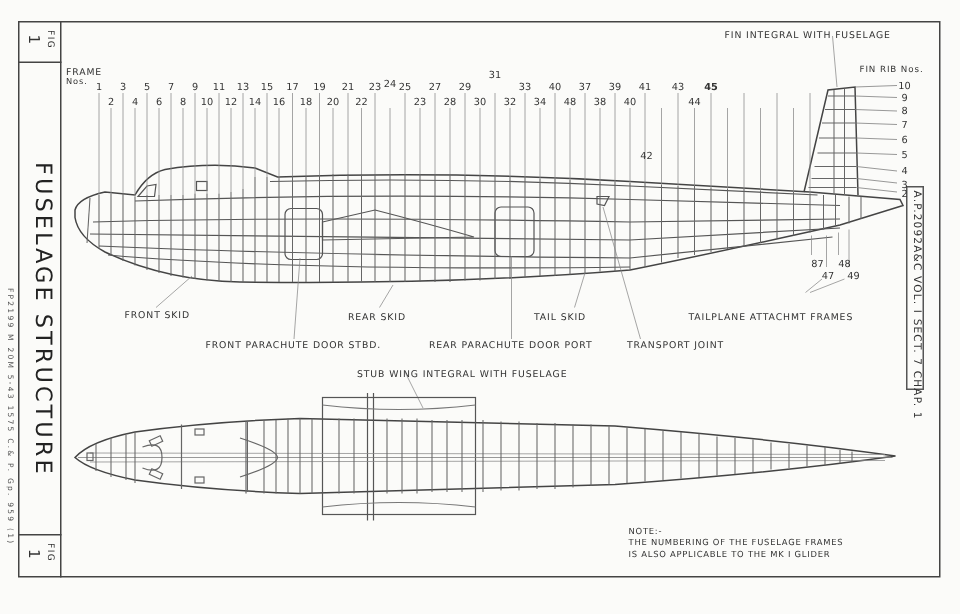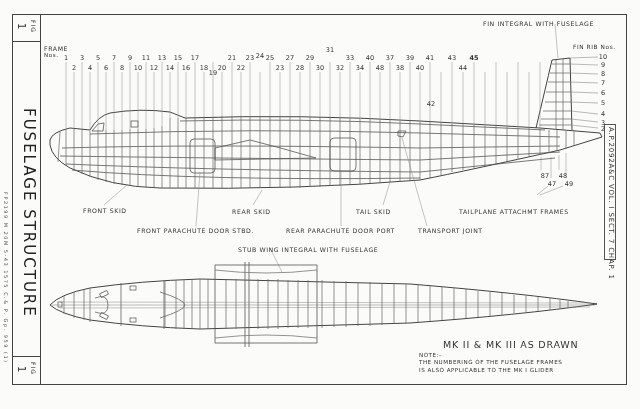--- a/index.html
+++ b/index.html
@@ -300,21 +300,21 @@
   <div>
     <span class="num" style="left:66px; top:54px;">1</span>
     <span class="num" style="left:82px; top:54px;">3</span>
     <span class="num" style="left:98px; top:54px;">5</span>
     <span class="num" style="left:114px; top:54px;">7</span>
     <span class="num" style="left:130px; top:54px;">9</span>
     <span class="num" style="left:146px; top:54px;">11</span>
     <span class="num" style="left:162px; top:54px;">13</span>
     <span class="num" style="left:178px; top:54px;">15</span>
     <span class="num" style="left:195px; top:54px;">17</span>
-    <span class="num" style="left:213px; top:69px;">19</span>
+    <span class="num" style="left:213px; top:54px;">19</span>
     <span class="num" style="left:232px; top:54px;">21</span>
     <span class="num" style="left:250px; top:54px;">23</span>
     <span class="num" style="left:270px; top:54px;">25</span>
     <span class="num" style="left:290px; top:54px;">27</span>
     <span class="num" style="left:310px; top:54px;">29</span>
     <span class="num" style="left:330px; top:46px;">31</span>
     <span class="num" style="left:350px; top:54px;">33</span>
     <span class="num" style="left:370px; top:54px;">40</span>
     <span class="num" style="left:390px; top:54px;">37</span>
     <span class="num" style="left:410px; top:54px;">39</span>
@@ -369,20 +369,19 @@
 
   <div class="lbl" style="left:83px; top:207px;">FRONT SKID</div>
   <div class="lbl" style="left:232px; top:208px;">REAR SKID</div>
   <div class="lbl" style="left:356px; top:208px;">TAIL SKID</div>
   <div class="lbl" style="left:459px; top:208px;">TAILPLANE ATTACHMT FRAMES</div>
   <div class="lbl" style="left:137px; top:227px;">FRONT PARACHUTE DOOR STBD.</div>
   <div class="lbl" style="left:286px; top:227px;">REAR PARACHUTE DOOR PORT</div>
   <div class="lbl" style="left:418px; top:227px;">TRANSPORT JOINT</div>
   <div class="lbl" style="left:238px; top:246px;">STUB WING INTEGRAL WITH FUSELAGE</div>
 
-  <div class="mk-title">MK II &amp; MK III AS DRAWN</div>
   <div class="note">
     <div>NOTE:-</div>
     <div>THE NUMBERING OF THE FUSELAGE FRAMES</div>
     <div>IS ALSO APPLICABLE TO THE MK I GLIDER</div>
   </div>
 
 </div>
 
 </body></html>

